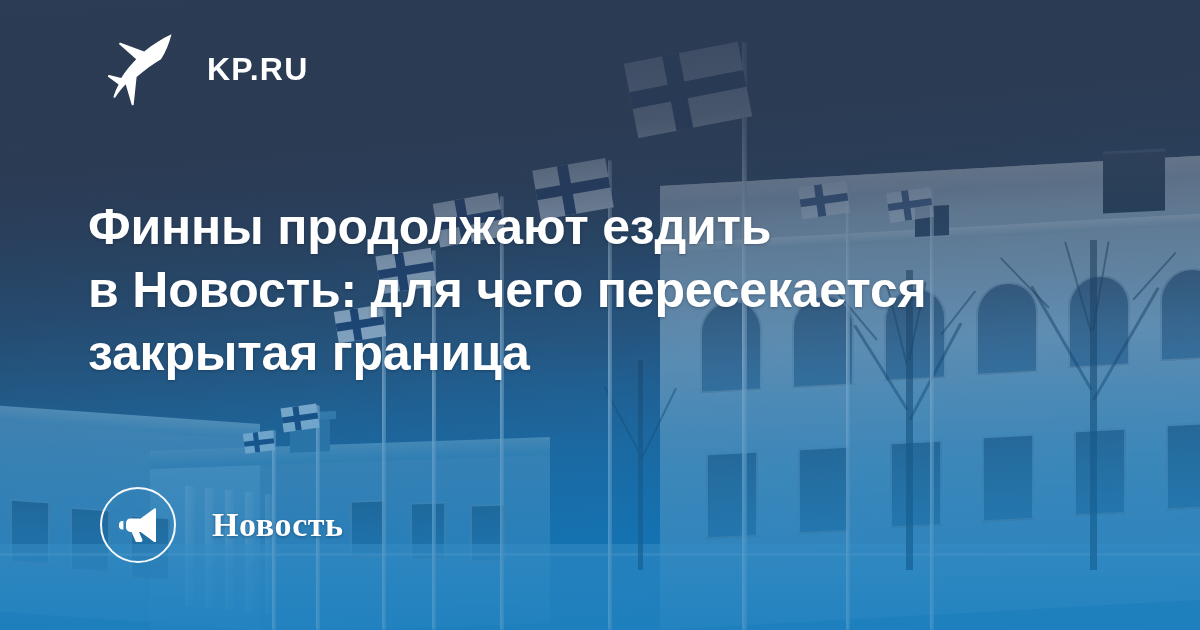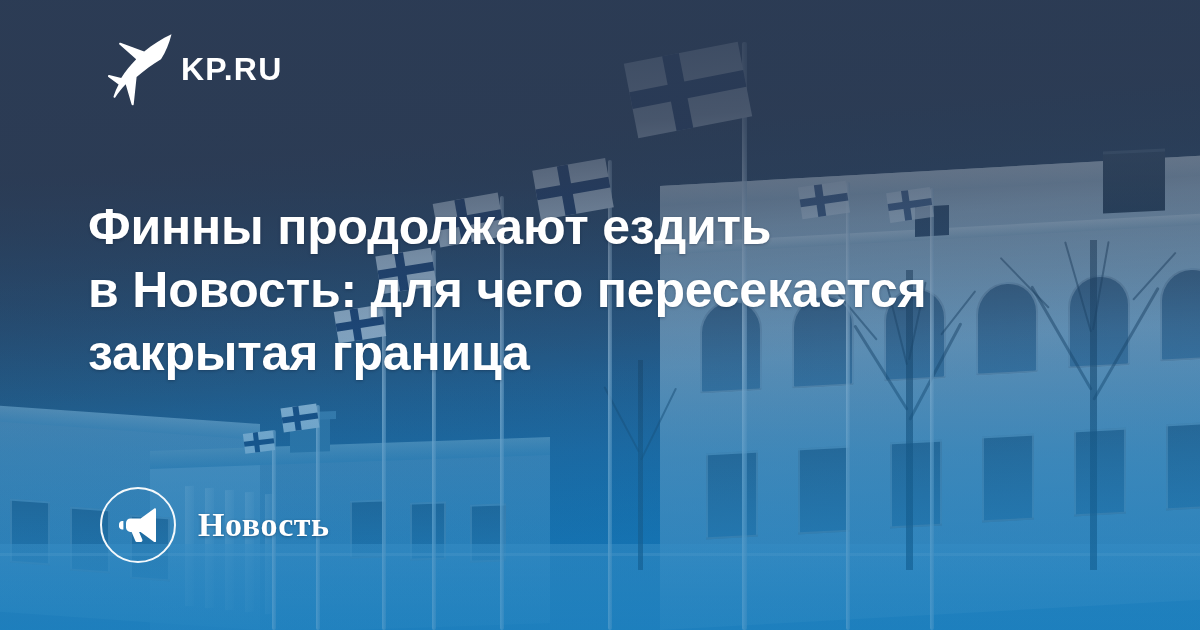--- a/index.html
+++ b/index.html
@@ -171,21 +171,21 @@
       rgba(22,108,170,.10) 58%,
       rgba(20,118,182,.20) 78%,
       rgba(22,124,188,.30) 100%);
   }
 
   
   .content { position:absolute; inset:0; }
 
   .brand {
     position:absolute; left:108px; top:32px;
-    display:flex; align-items:center; gap:9px;
+    display:flex; align-items:center; gap:35px;
   }
   .bird { width:64px; height:74px; display:block; }
   .brand-text {
     color:#ffffff; font-size:32px; font-weight:700;
     letter-spacing:1.2px; line-height:1;
   }
 
   .headline {
     position:absolute; left:88px; top:196px;
     width:960px;
@@ -193,21 +193,21 @@
     font-size:50px;
     font-weight:700;
     line-height:63px;
     letter-spacing:-0.2px;
     text-shadow:0 1px 3px rgba(15,25,45,.35);
     white-space:pre-line;
   }
 
   .badge {
     position:absolute; left:100px; top:487px;
-    display:flex; align-items:center; gap:22px;
+    display:flex; align-items:center; gap:36px;
   }
   .badge-circle {
     width:76px; height:76px; border-radius:50%;
     border:2px solid rgba(255,255,255,.95);
     display:flex; align-items:center; justify-content:center;
     flex:0 0 auto;
   }
   .megaphone { width:40px; height:34px; display:block; }
   .badge-label {
     color:#ffffff;

